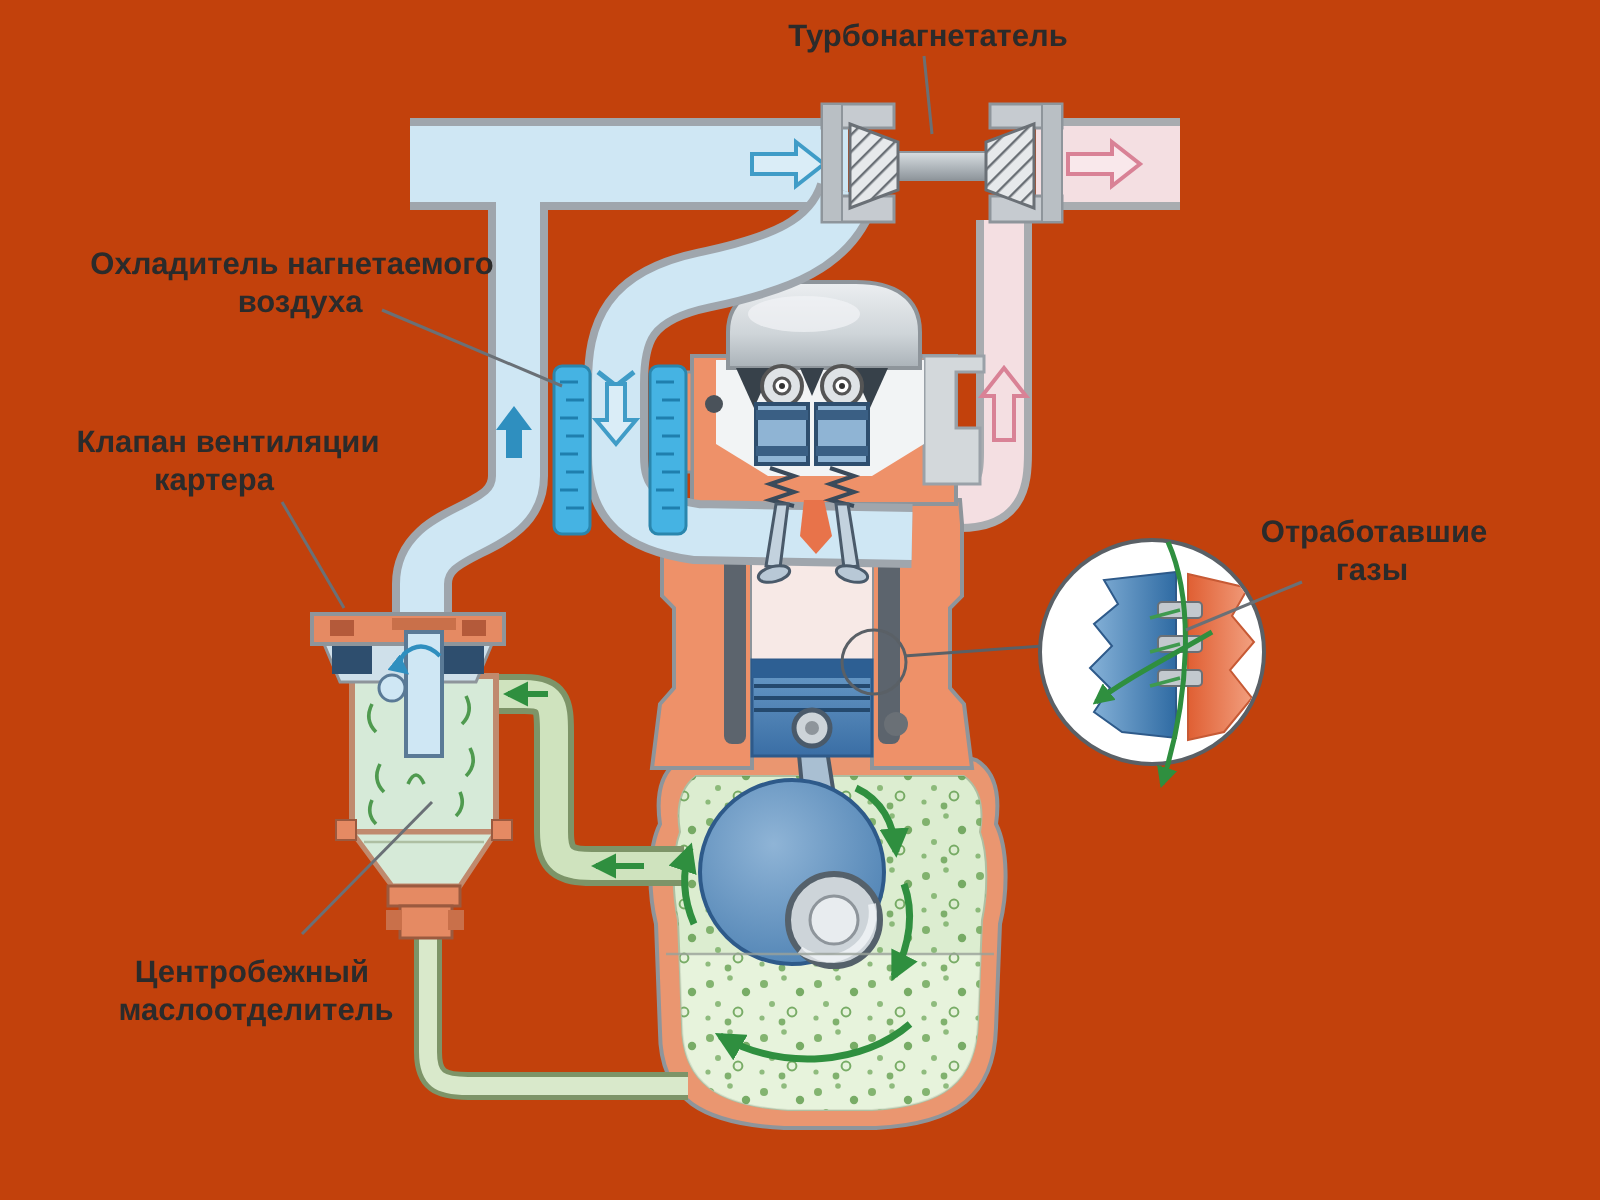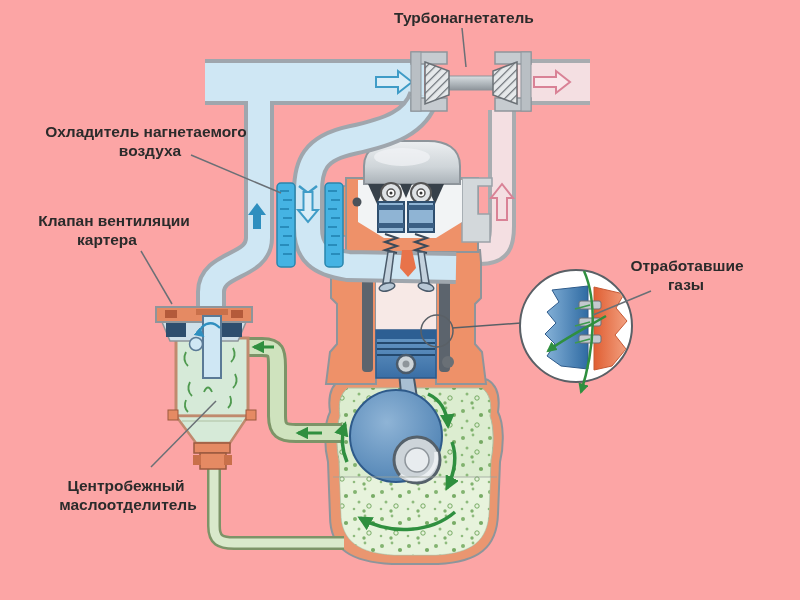--- a/index.html
+++ b/index.html
@@ -1,16 +1,16 @@
 <!DOCTYPE html>
 <html><head>
 <meta charset="utf-8">
 <style>
   html,body{margin:0;padding:0;background:#fff;}
-  .stage{position:relative;width:800px;height:600px;background:#fca5a5;overflow:hidden;
+  .stage{position:relative;width:800px;height:600px;background:#c2410c;overflow:hidden;
          font-family:"Liberation Sans", sans-serif;}
   svg{position:absolute;left:0;top:0;}
   text{font-family:"Liberation Sans", sans-serif;font-weight:bold;font-size:15.5px;fill:#2b2b2b;}
 </style>
 </head>
 <body>
 
 <div class="stage">
 <svg width="800" height="600" viewBox="0 0 800 600">
   <defs>

